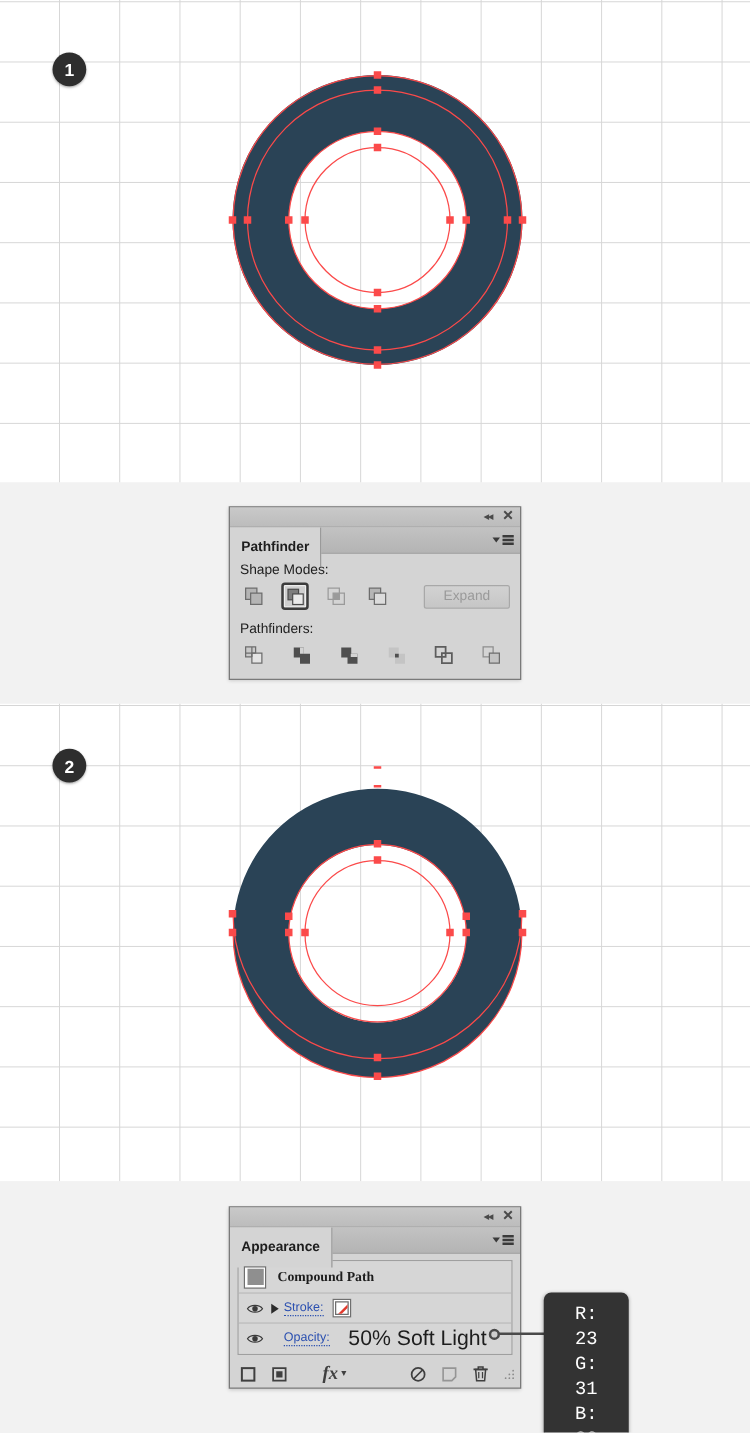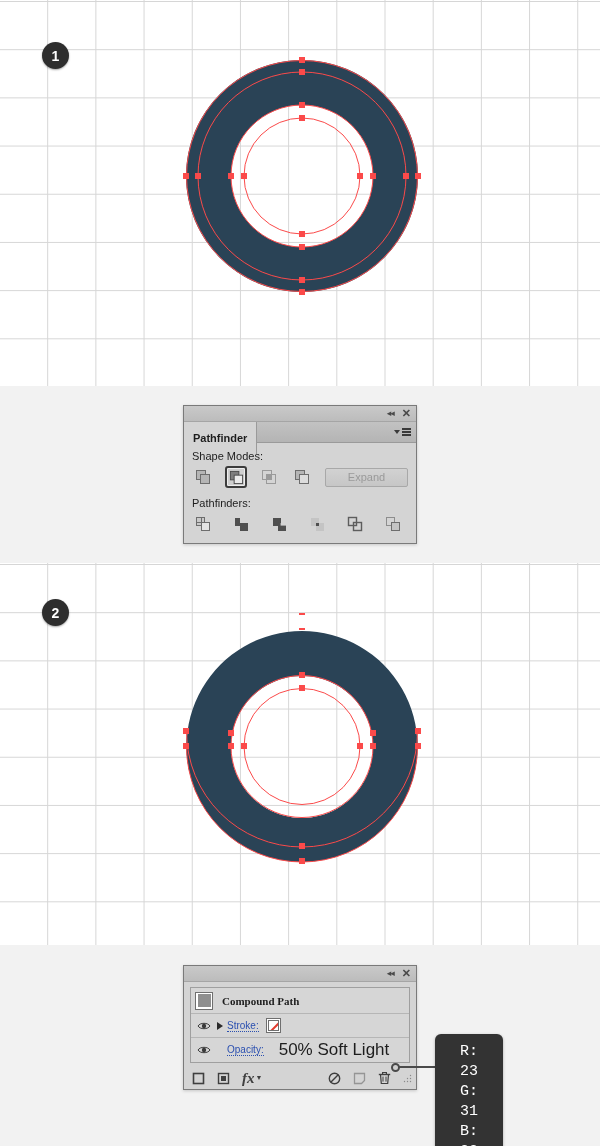--- a/index.html
+++ b/index.html
@@ -101,21 +101,21 @@
     background:transparent;
   }
   .pf-btn.selected {
     border:2px solid #3c3c3c;
     background:#cfcfcf;
     box-shadow:inset 0 0 0 1px #ededed;
   }
   .pf-row2 { display:flex; align-items:center; gap:16px; margin:2px 0 0 0; }
   .expand-btn {
     margin-left:auto;
-    width:83px; height:19px;
+    width:69px; height:19px;
     border:1px solid #a8a8a8; border-radius:2px;
     background:linear-gradient(to bottom,#d2d2d2,#c6c6c6);
     color:#9a9a9a; font-size:11px;
     display:flex; align-items:center; justify-content:center;
   }
 
   
   .ap-list { border:1px solid #9f9f9f; background:#d6d6d6; margin:5px 6px 0 6px; }
   .ap-row {
     height:24px; display:flex; align-items:center;
@@ -379,20 +379,35 @@
   <span>2</span>
 </div>
 
 <div class="gap g2"></div>
 
 <div class="panel" style="left:183px; top:965px; width:234px;">
   <div class="panel-titlebar">
     <span class="tb-btn">◂◂</span>
     <span class="tb-btn tb-close">✕</span>
   </div>
+  <div class="panel-tabrow">
+    <div class="panel-tab">
+      <span>Appearance</span>
+    </div>
+    <div class="panel-tabfill">
+      <span class="menu-icon">
+        <span class="caret"></span>
+        <span class="bars">
+            <i></i>
+            <i></i>
+            <i></i>
+          </span>
+      </span>
+    </div>
+  </div>
 
   <div class="ap-list">
 
     <div class="ap-row ap-header">
       <div class="thumb-box">
         <div class="thumb-inner"></div>
       </div>
       <span class="ap-label" style="font-weight:bold;">Compound Path</span>
     </div>
 
@@ -431,21 +446,21 @@
       <svg width="13" height="13" viewBox="0 0 13 13">
           <rect x="1.5" y="1.5" width="10" height="10" fill="none" stroke="#3f3f3f" stroke-width="1.6"></rect>
         </svg>
     </span>
     <span class="ico">
       <svg width="13" height="13" viewBox="0 0 13 13">
           <rect x="1.5" y="1.5" width="10" height="10" fill="none" stroke="#3f3f3f" stroke-width="1.4"></rect>
           <rect x="4" y="4" width="5" height="5" fill="#3f3f3f"></rect>
         </svg>
     </span>
-    <span class="ico" style="font-style:italic; font-family:'Liberation Serif', serif; font-size:15px; font-weight:bold;">
+    <span class="ico" style="font-style:italic; font-family:'Liberation Serif', serif; font-size:15px; font-weight:bold;margin-left:16px;">
       <span>fx</span>
         <span style="font-size:7px; font-style:normal; margin-left:1px;">▼</span>
     </span>
     <span class="spacer"></span>
     <span class="ico">
       <svg width="13" height="13" viewBox="0 0 13 13">
           <circle cx="6.5" cy="6.5" r="5.2" fill="none" stroke="#3f3f3f" stroke-width="1.4"></circle>
           <line x1="2.8" y1="10.2" x2="10.2" y2="2.8" stroke="#3f3f3f" stroke-width="1.4"></line>
         </svg>
     </span>

